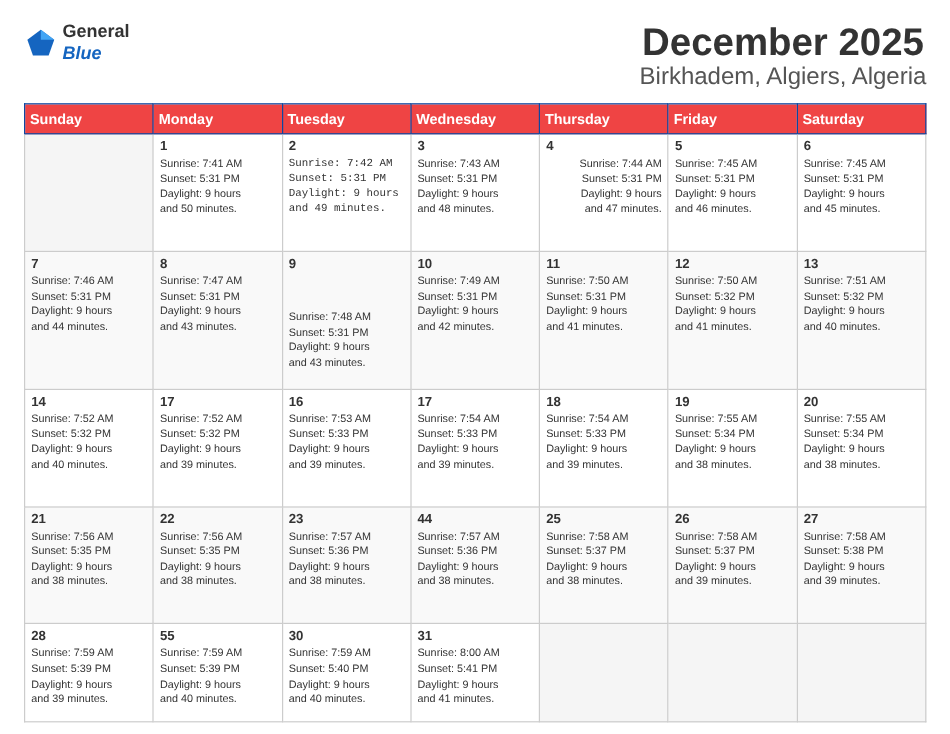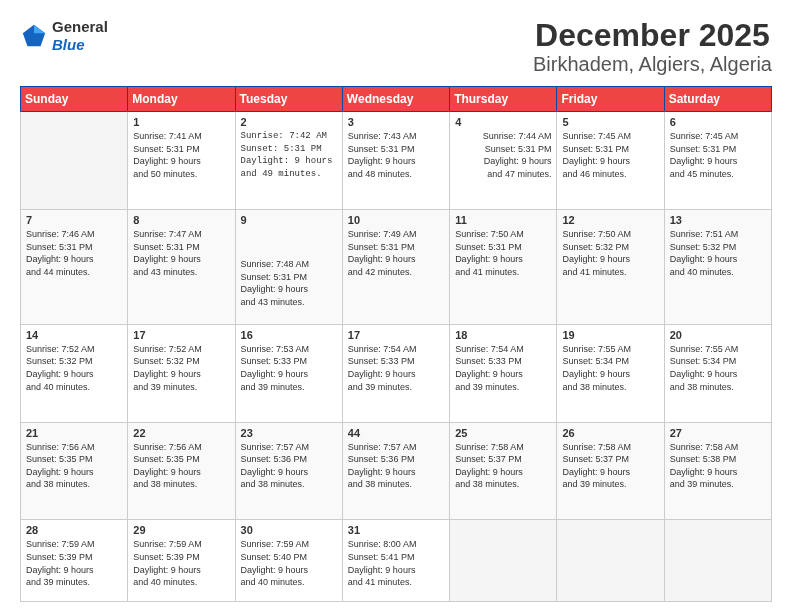--- a/index.html
+++ b/index.html
@@ -332,21 +332,21 @@
         </tr>
         <tr class="last-row">
           <td>
             <span class="day-number">28</span>
             <div class="day-info" style="white-space: pre-line;">Sunrise: 7:59 AM
 Sunset: 5:39 PM
 Daylight: 9 hours
 and 39 minutes.</div>
           </td>
           <td>
-            <span class="day-number">29</span>
+            <span class="day-number">55</span>
             <div class="day-info" style="white-space: pre-line;">Sunrise: 7:59 AM
 Sunset: 5:39 PM
 Daylight: 9 hours
 and 40 minutes.</div>
           </td>
           <td>
             <span class="day-number">30</span>
             <div class="day-info" style="white-space: pre-line;">Sunrise: 7:59 AM
 Sunset: 5:40 PM
 Daylight: 9 hours

